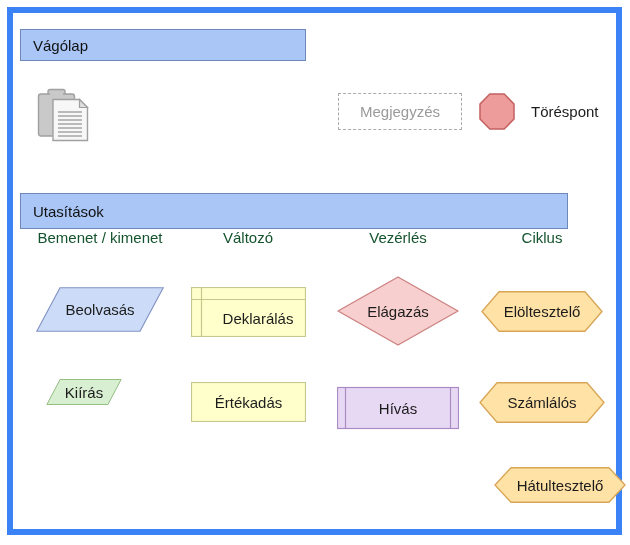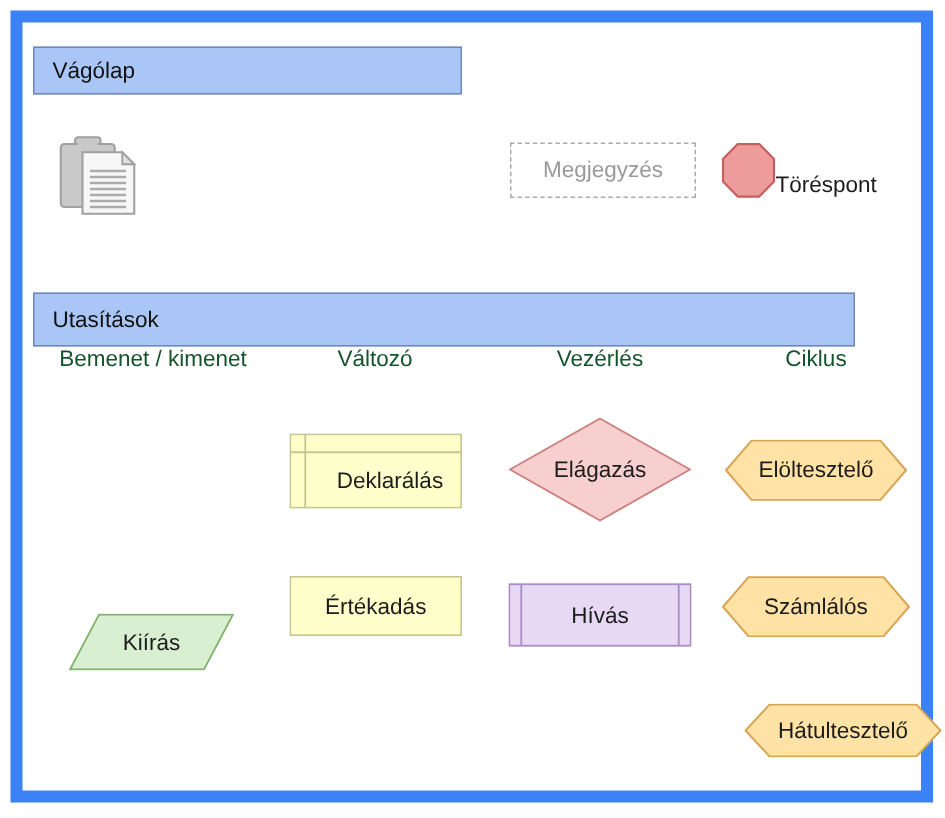--- a/index.html
+++ b/index.html
@@ -2,21 +2,21 @@
 <html><head>
 <meta charset="utf-8">
 <style>
   html,body{margin:0;padding:0;}
   body{
     width:630px;height:545px;background:#ffffff;position:relative;
     font-family:"Liberation Sans", sans-serif;color:#1c1c1c;overflow:hidden;
   }
   .panel{
     position:absolute;left:7px;top:7px;width:615px;height:528px;
-    border:8px solid #3b82f6;box-sizing:border-box;background:#fff;
+    border:6px solid #3b82f6;box-sizing:border-box;background:#fff;
   }
   .bar{
     position:absolute;height:32px;background:#a9c6f7;border:1px solid #6e88ba;
     box-sizing:border-box;display:flex;align-items:center;padding-left:12px;
     font-size:15px;color:#111;
   }
   .bar-vagolap{left:7px;top:16px;width:286px;}
   .bar-egyeb{left:309px;top:16px;width:290px;}
   .bar-utasitasok{left:7px;top:156px;width:548px;height:36px;margin-top:24px;}
   .col-header{
@@ -25,21 +25,21 @@
   }
   .paste-icon{position:absolute;left:24px;top:75px;width:52px;height:54px;}
   .comment-box{
     position:absolute;left:325px;top:80px;width:124px;height:37px;
     border:1px dashed #ababab;box-sizing:border-box;
     display:flex;align-items:center;justify-content:center;
     font-size:15px;color:#9a9a9a;background:#fff;
   }
   .breakpoint-group{
     position:absolute;left:466px;top:80px;height:37px;
-    display:flex;align-items:flex-end;gap:0;
+    display:flex;align-items:center;gap:16px;
   }
   .breakpoint-group svg{display:block;}
   .breakpoint-label{font-size:15px;color:#1c1c1c;white-space:nowrap;}
   .shape-item{position:absolute;}
   .shape-item svg{position:absolute;left:0;top:0;width:100%;height:100%;display:block;}
   .shape-label{
     position:absolute;left:0;top:0;right:0;bottom:0;
     display:flex;align-items:center;justify-content:center;
     font-size:15px;color:#1c1c1c;white-space:nowrap;pointer-events:none;
   }
@@ -84,20 +84,26 @@
 
   <div class="bar bar-utasitasok">
     <span>Utasítások</span>
   </div>
 
   <div class="col-header" style="left:13px;">Bemenet / kimenet</div>
   <div class="col-header" style="left:161px;">Változó</div>
   <div class="col-header" style="left:311px;">Vezérlés</div>
   <div class="col-header" style="left:455px;">Ciklus</div>
 
+  <div class="shape-item" style="left:23px;top:274px;width:128px;height:45px;">
+    <svg viewBox="0 0 128 45">
+      <polygon points="24,0.75 127.25,0.75 104,44.25 0.75,44.25" stroke-width="1.2" fill="#ccdcf8" stroke="#8394c4"></polygon>
+    </svg>
+    <span class="shape-label">Beolvasás</span>
+  </div>
 
   <div class="shape-item" style="left:178px;top:274px;width:115px;height:50px;">
     <svg viewBox="0 0 115 50">
       <rect x="0.5" y="0.5" width="114" height="49" stroke-width="1.2" fill="#ffffcb" stroke="#c6c68f"></rect>
       <line x1="10.5" y1="0.5" x2="10.5" y2="49.5" stroke-width="1.2" stroke="#c6c68f"></line>
       <line x1="0.5" y1="12.5" x2="114.5" y2="12.5" stroke-width="1.2" stroke="#c6c68f"></line>
     </svg>
     <span class="shape-label decl">Deklarálás</span>
   </div>
 
@@ -108,21 +114,21 @@
     <span class="shape-label">Elágazás</span>
   </div>
 
   <div class="shape-item" style="left:468px;top:278px;width:122px;height:41px;">
     <svg viewBox="0 0 122 41">
       <polygon points="18,0.75 104,0.75 121,20.5 104,40.25 18,40.25 1,20.5" stroke-width="1.3" stroke-linejoin="round" fill="#ffe2a5" stroke="#d8a556"></polygon>
     </svg>
     <span class="shape-label">Elöltesztelő</span>
   </div>
 
-  <div class="shape-item" style="left:31px;top:366px;width:110px;height:38px;margin-top:28px;">
+  <div class="shape-item" style="left:16px;top:366px;width:110px;height:26px;">
     <svg viewBox="0 0 110 38">
       <polygon points="20,0.75 109.25,0.75 90,37.25 0.75,37.25" stroke-width="1.2" fill="#d8efd2" stroke="#7fb16a"></polygon>
     </svg>
     <span class="shape-label">Kiírás</span>
   </div>
 
   <div class="shape-item" style="left:178px;top:369px;width:115px;height:40px;">
     <svg viewBox="0 0 115 40">
       <rect x="0.5" y="0.5" width="114" height="39" stroke-width="1.2" fill="#ffffcb" stroke="#c6c68f"></rect>
     </svg>

